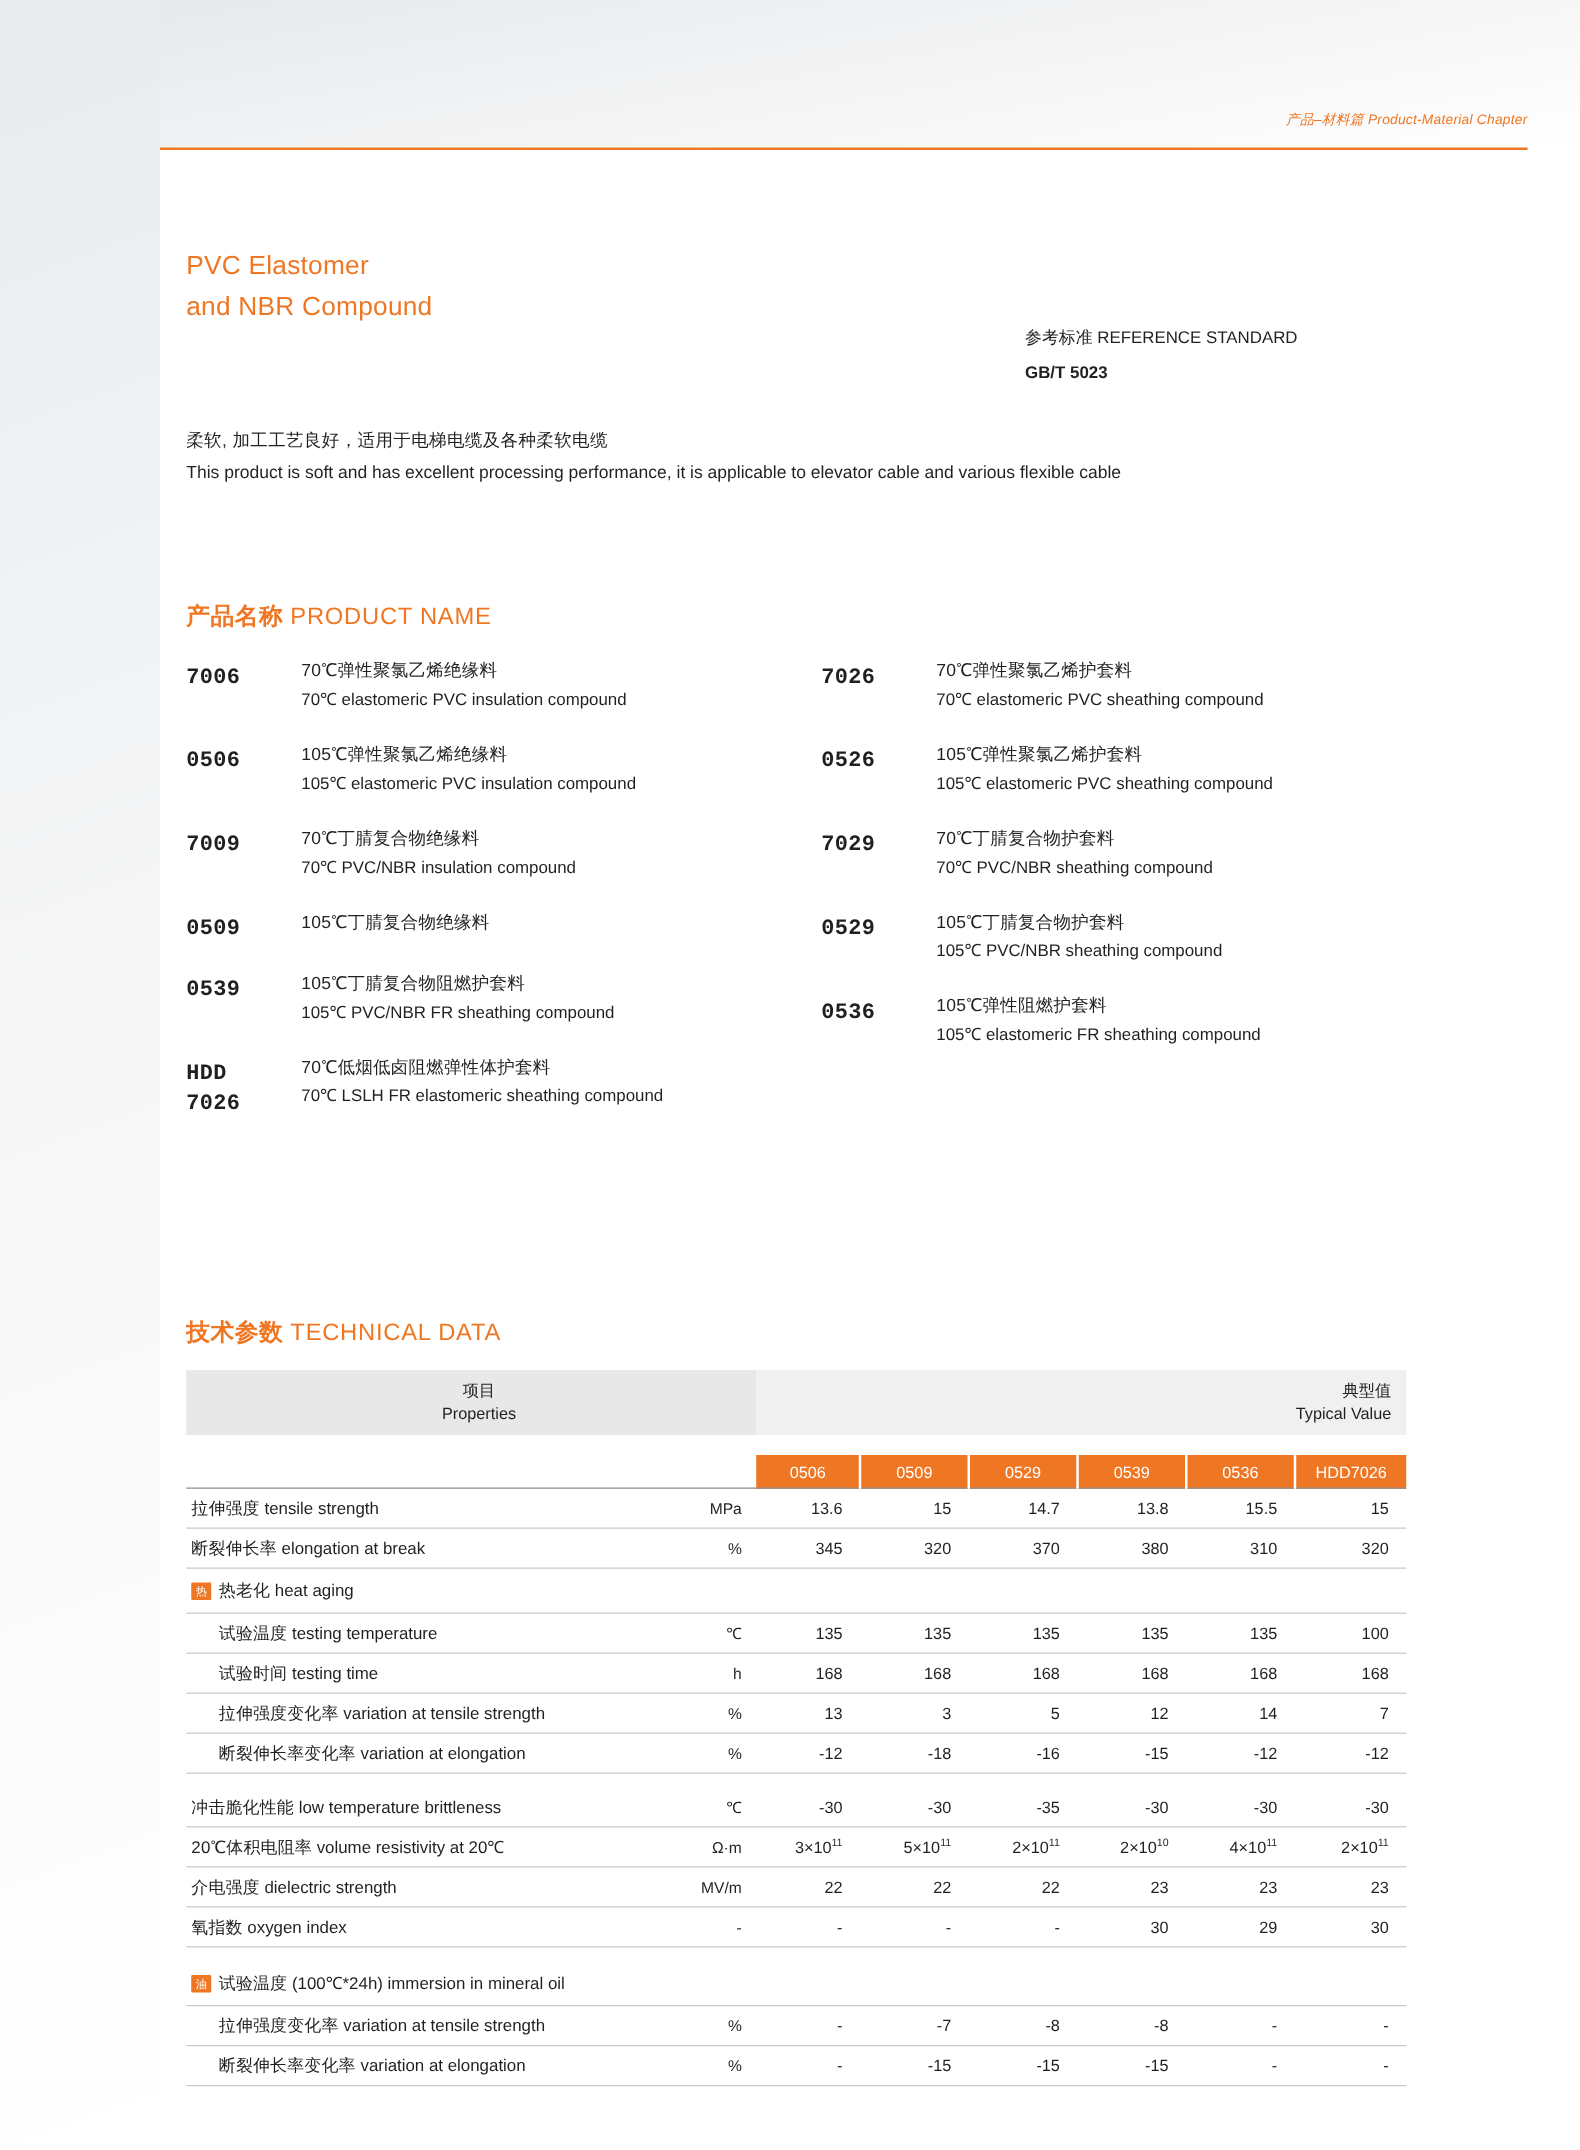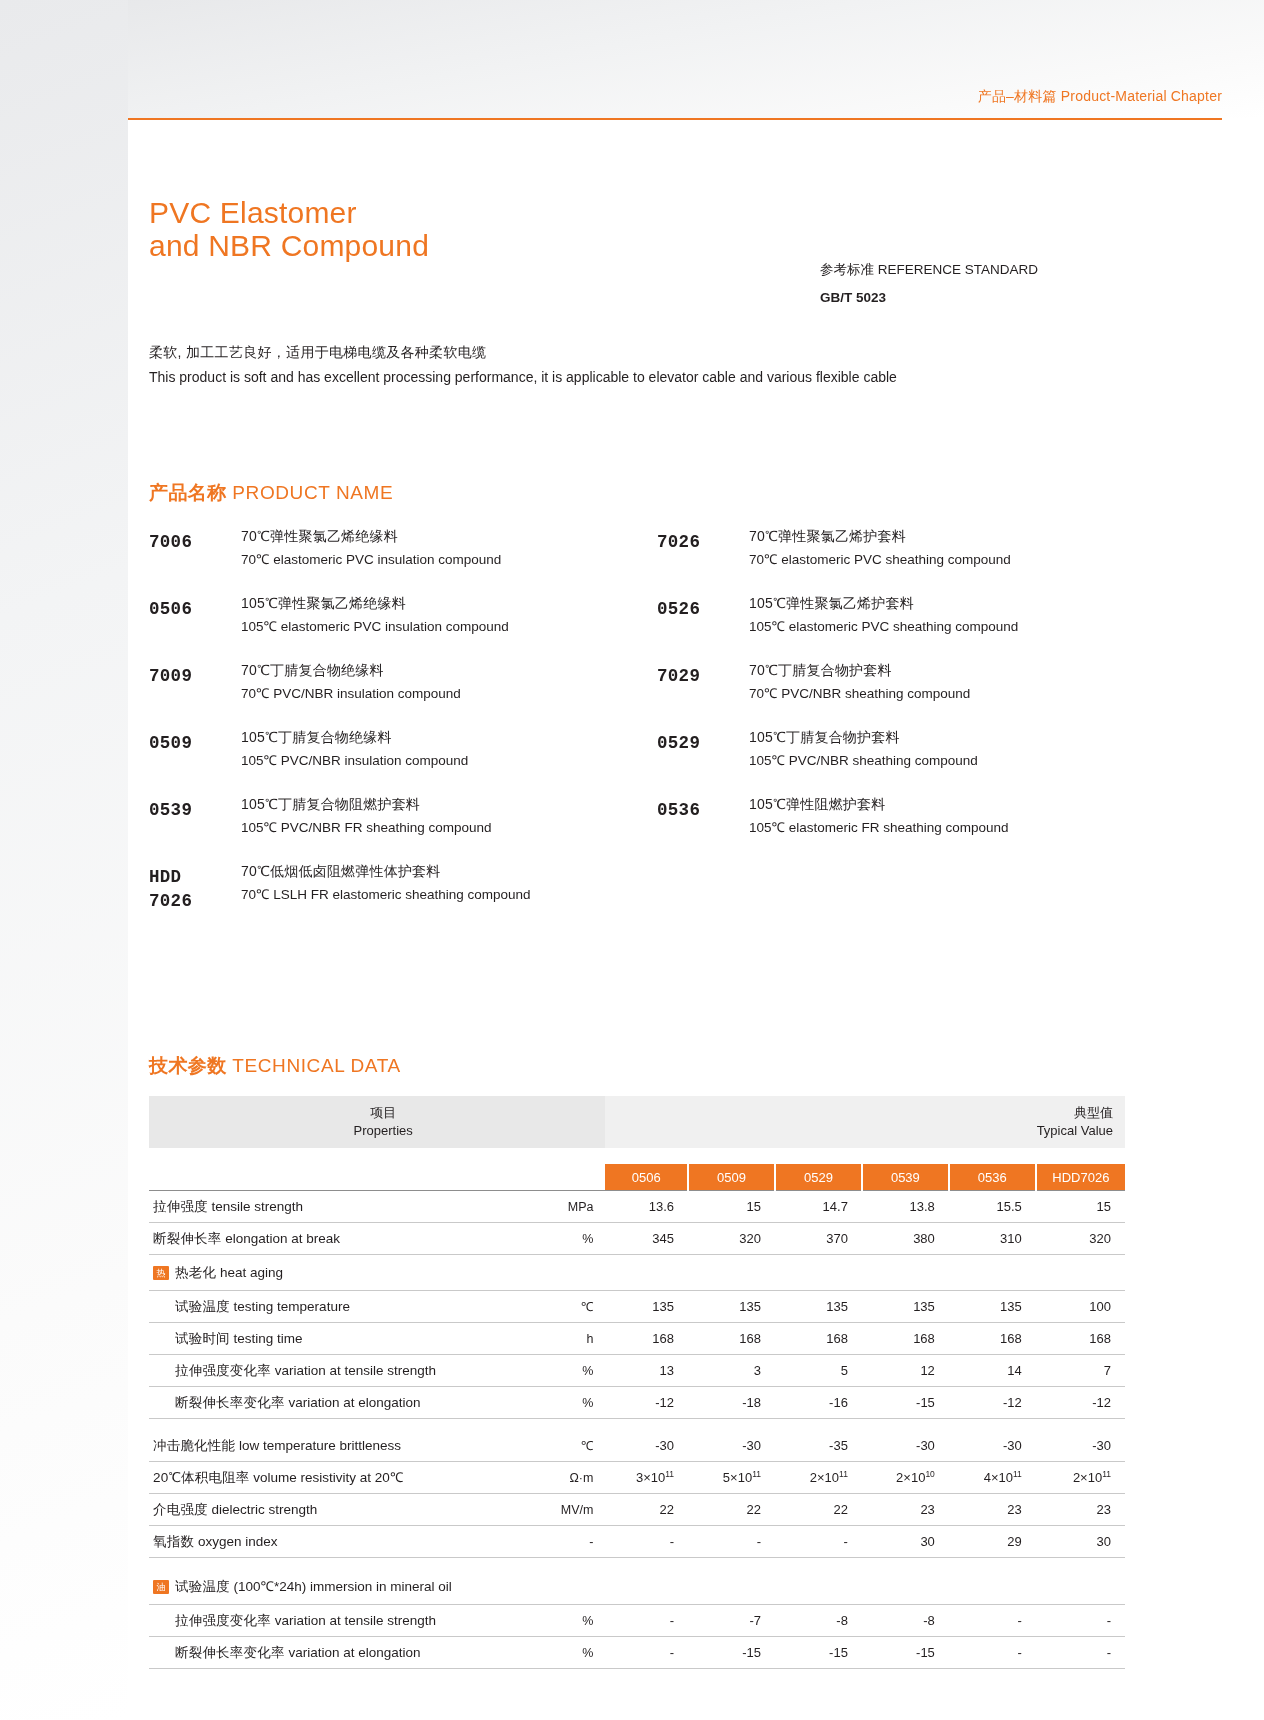--- a/index.html
+++ b/index.html
@@ -38,41 +38,42 @@
     left: 128px; top: 118px;
     width: 1136px; height: 1602px;
     background: #ffffff;
   }
 
   
   .header-label {
     position: absolute;
     right: 42px;
     top: 88px;
-    font-size: 14px;
+    font-size: 11px;
     color: #ef7622;
     letter-spacing: 0.2px;
     white-space: nowrap;
+    font-style: italic;
   }
   .header-label .cn { font-weight: normal; }
   .header-rule {
     position: absolute;
     left: 128px;
     top: 118px;
     width: 1094px;
     height: 1.5px;
     background: #ef7622;
   }
 
   
   .title-en {
     position: absolute;
     left: 149px;
     top: 196px;
-    font-size: 30px;
+    font-size: 21px;
     line-height: 33px;
     color: #ef7622;
     font-weight: normal;
     letter-spacing: 0.2px;
   }
   .title-cn {
     position: absolute;
     left: 149px;
     top: 268px;
     font-size: 25px;
@@ -310,21 +311,20 @@
             <div class="prod-cn">70℃丁腈复合物绝缘料</div>
             <div class="prod-en">70℃ PVC/NBR insulation compound</div>
           </div>
         </div>
         <div class="prod-item">
           <div class="prod-code">
             <div>0509</div>
           </div>
           <div class="prod-text">
             <div class="prod-cn">105℃丁腈复合物绝缘料</div>
-            <div class="prod-en">105℃ PVC/NBR insulation compound</div>
           </div>
         </div>
         <div class="prod-item">
           <div class="prod-code">
             <div>0539</div>
           </div>
           <div class="prod-text">
             <div class="prod-cn">105℃丁腈复合物阻燃护套料</div>
             <div class="prod-en">105℃ PVC/NBR FR sheathing compound</div>
           </div>

